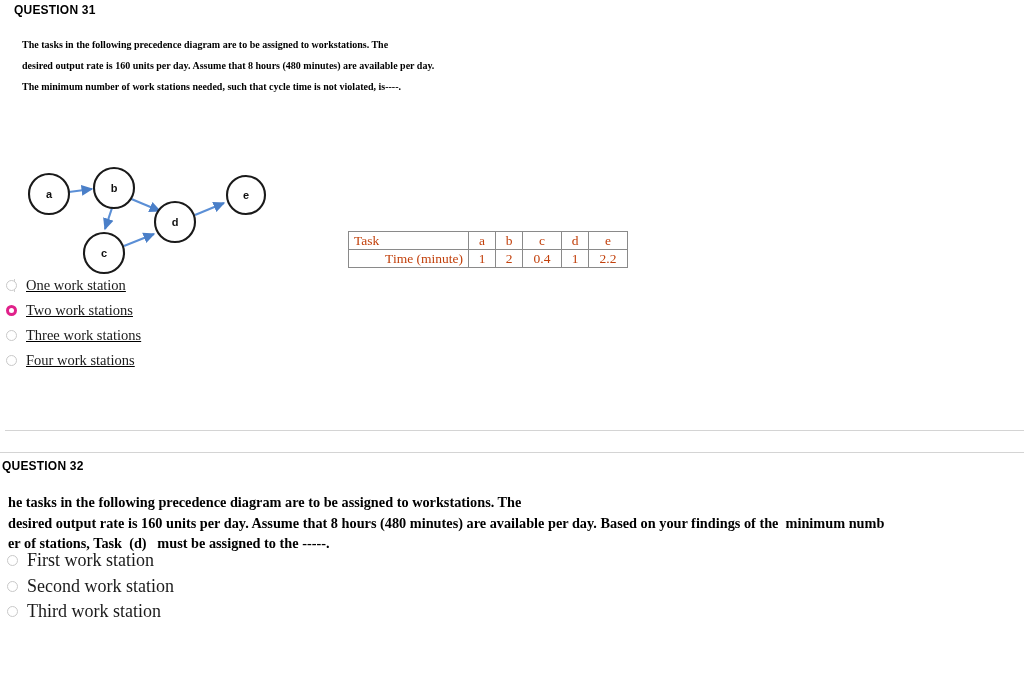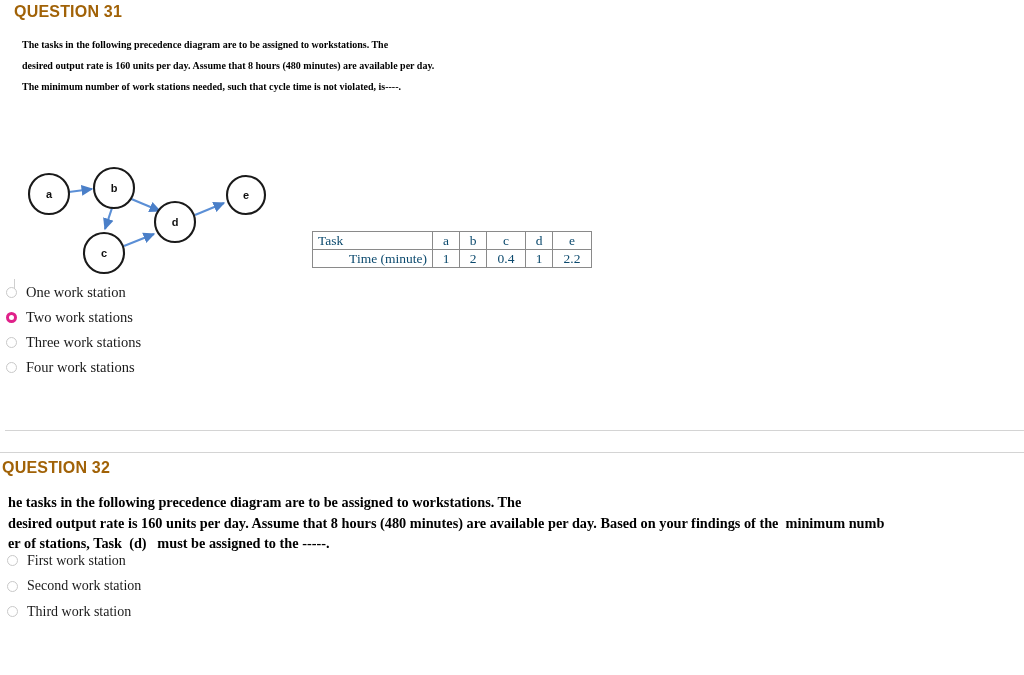--- a/index.html
+++ b/index.html
@@ -21,23 +21,23 @@
     top: 0; left: 0;
     width: 1024px;
     height: 675px;
   }
 
   
   .q-header {
     position: absolute;
     font-family: "Liberation Sans", "DejaVu Sans", sans-serif;
     font-weight: bold;
-    font-size: 16px;
+    font-size: 12px;
     letter-spacing: 0.2px;
-    color: #a16207;
+    color: #000000;
     white-space: nowrap;
   }
 
   
   .stem {
     position: absolute;
     font-family: "Liberation Serif", "DejaVu Serif", serif;
     font-weight: bold;
     font-size: 10px;
     line-height: 21px;
@@ -63,22 +63,23 @@
   .diagram {
     position: absolute;
   }
 
   
   .task-table {
     position: absolute;
     border-collapse: collapse;
     font-family: "Liberation Serif", "DejaVu Serif", serif;
     font-size: 13.5px;
-    color: #0c4a6e;
-    background: #ffffff;
+    color: #c2410c;
+    background: #ffffff;
+    margin-left: 36px;
   }
   .task-table td {
     border: 1px solid #8a8a8a;
     padding: 1px 4px;
     text-align: center;
     line-height: 15px;
     white-space: nowrap;
   }
   .task-table td.label-task {
     text-align: left;
@@ -121,21 +122,21 @@
   }
   .option-label {
     font-family: "Liberation Serif", "DejaVu Serif", serif;
     font-size: 14.5px;
     color: #1a1a1a;
     white-space: nowrap;
   }
 
   .options-q32 .option { height: 25.5px; }
   .options-q32 .radio { margin-left: 7px; margin-right: 9px; }
-  .options-q32 .option-label { font-size: 14px; }
+  .options-q32 .option-label { font-size: 18px; }
 
   
   .tick-artifact {
     position: absolute;
     width: 1px;
     background: #cfcfcf;
   }
 </style>
 </head>
 <body>
@@ -201,21 +202,21 @@
         <td class="label-time">Time (minute)</td>
         <td class="val">1</td>
         <td class="val">2</td>
         <td class="val-wide">0.4</td>
         <td class="val">1</td>
         <td class="val-wide">2.2</td>
       </tr>
     </tbody>
   </table>
 
-  <div class="options" style="left:0px; top:280px;">
+  <div class="options" style="left:0px; top:273px;text-decoration:underline;">
 
     <div class="option">
       <span class="radio"></span>
       <span class="option-label">One work station</span>
     </div>
 
     <div class="option">
       <span class="radio checked"></span>
       <span class="option-label">Two work stations</span>
     </div>

